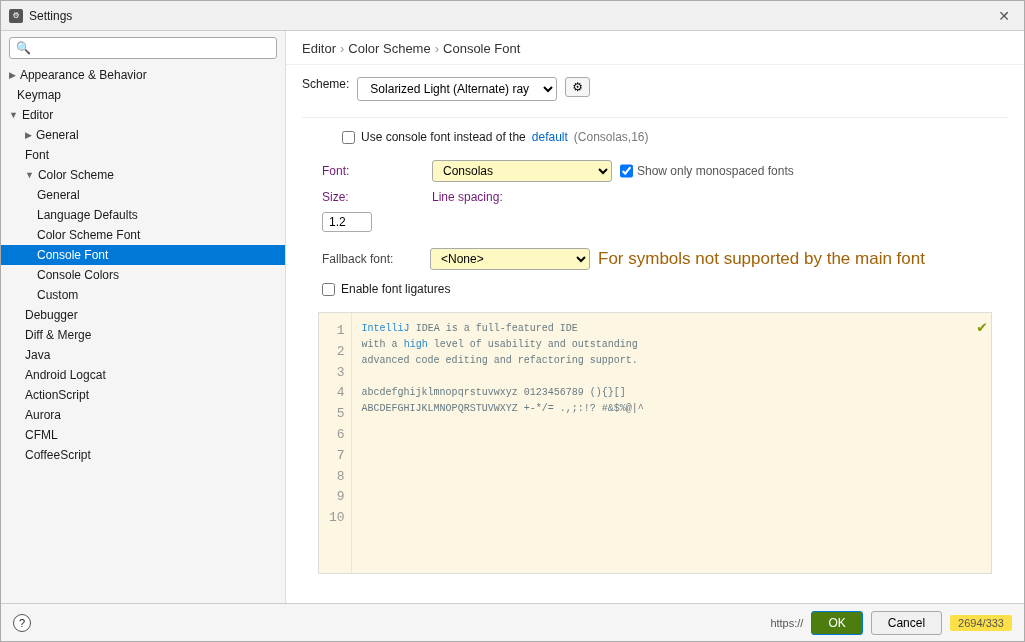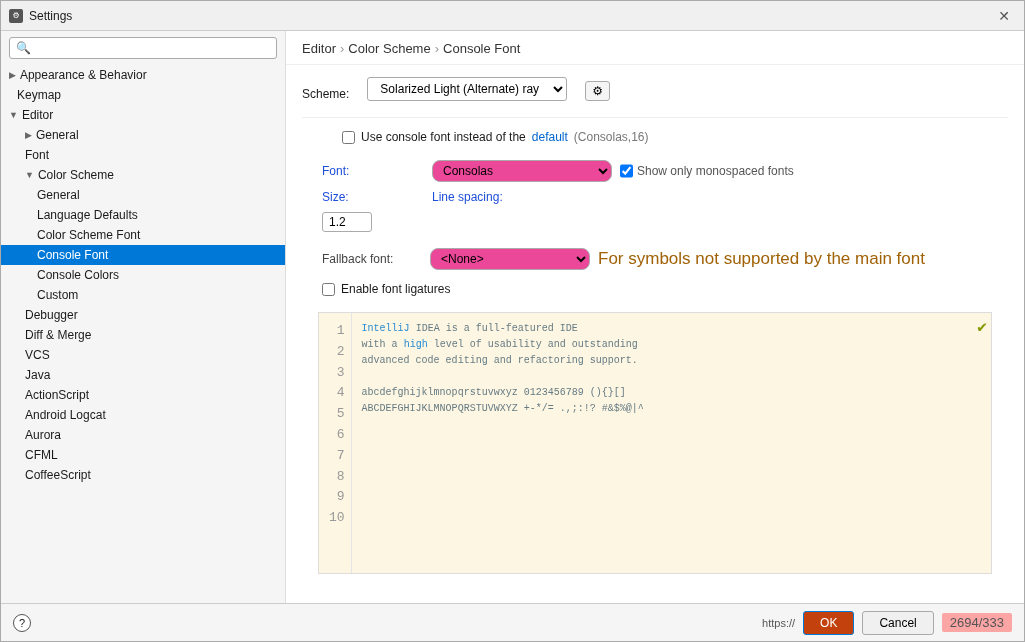--- a/index.html
+++ b/index.html
@@ -25,32 +25,32 @@
     .arrow { font-size: 9px; color: #666; }
 
     
     .right-panel { flex: 1; display: flex; flex-direction: column; overflow: hidden; background: white; }
     .breadcrumb { padding: 10px 16px 8px; font-size: 13px; color: #333; border-bottom: 1px solid #eee; display: flex; align-items: center; gap: 4px; }
     .breadcrumb-arrow { color: #999; }
     .breadcrumb-active { color: #333; font-weight: 500; }
 
     .panel-content { padding: 12px 16px; flex: 1; overflow-y: auto; }
 
-    .scheme-row { display: flex; align-items: flex-end; gap: 18px; margin-bottom: 16px; }
+    .scheme-row { display: flex; align-items: flex-start; gap: 8px; margin-bottom: 16px; }
     .scheme-select { padding: 3px 8px; border: 1px solid #aaa; border-radius: 3px; font-size: 12px; min-width: 200px; background: white; }
     .gear-btn { padding: 2px 6px; border: 1px solid #aaa; border-radius: 3px; background: #f5f5f5; cursor: pointer; font-size: 12px; }
 
     .checkbox-row { display: flex; align-items: center; gap: 6px; margin-bottom: 16px; padding-left: 40px; }
     .default-link { color: #0066cc; text-decoration: none; }
     .muted { color: #777; }
 
     .form-grid { display: grid; grid-template-columns: 110px 1fr; row-gap: 8px; align-items: center; margin-bottom: 16px; }
-    .form-label { font-size: 12px; color: #1d4ed8; }
+    .form-label { font-size: 12px; color: #701a75; }
     .form-control-row { display: flex; align-items: center; gap: 8px; }
-    .form-select { padding: 2px 6px; border: 1px solid #aaa; border-radius: 8px; font-size: 12px; min-width: 180px; background: #ec4899; }
+    .form-select { padding: 2px 6px; border: 1px solid #aaa; border-radius: 3px; font-size: 12px; min-width: 180px; background: #fef9c3; }
     .form-input { padding: 2px 6px; border: 1px solid #aaa; border-radius: 3px; font-size: 12px; width: 50px; background: white; }
     .checkbox-label-sm { font-size: 12px; display: flex; gap: 4px; color: #555; }
     .checkbox-sm { margin: 0; }
 
     .fallback-row { display: flex; align-items: center; gap: 8px; margin-bottom: 12px; }
     .fallback-label { font-size: 12px; color: #444; min-width: 100px; }
     .fallback-hint { font-size: 17px; color: #a16207; }
 
     .enable-ligatures { display: flex; align-items: center; gap: 6px; margin-bottom: 16px; font-size: 12px; }
 
@@ -64,22 +64,22 @@
     .code-normal { color: #657b83; }
     .preview-check { position: absolute; top: 4px; right: 4px; color: #859900; font-size: 16px; }
 
     
     .bottom-bar { height: 38px; border-top: 1px solid #ccc; background: #f5f5f5; display: flex; align-items: center; justify-content: space-between; padding: 0 12px; }
     .bottom-left { display: flex; align-items: center; gap: 6px; }
     .help-btn { width: 18px; height: 18px; border-radius: 50%; border: 1px solid #555; display: flex; align-items: center; justify-content: center; font-size: 11px; cursor: pointer; background: white; }
     .bottom-right { display: flex; align-items: center; gap: 8px; }
     .url-text { font-size: 11px; color: #555; }
     .btn { padding: 4px 16px; border: 1px solid #aaa; border-radius: 3px; background: #f0f0f0; font-size: 12px; cursor: pointer; }
-    .btn-primary { background: #c2410c; color: white; border-color: #0078d7; }
-    .mem-indicator { font-size: 13px; color: #555; background: #fca5a5; padding: 2px 8px; border-radius: 2px; }
+    .btn-primary { background: #4d7c0f; color: white; border-color: #0078d7; }
+    .mem-indicator { font-size: 11px; color: #555; background: #fde047; padding: 2px 8px; border-radius: 2px; }
   </style>
 </head>
 <body>
 
 <div class="window">
 
   <div class="title-bar">
     <div class="title-bar-left">
       <div class="title-icon">⚙</div>
       <span>Settings</span>
@@ -134,30 +134,27 @@
       <div class="tree-item tree-child2">
         <span>Custom</span>
       </div>
       <div class="tree-item tree-child">
         <span>Debugger</span>
       </div>
       <div class="tree-item tree-child">
         <span>Diff &amp; Merge</span>
       </div>
       <div class="tree-item tree-child">
-        <span>VCS</span>
-      </div>
-      <div class="tree-item tree-child">
         <span>Java</span>
       </div>
       <div class="tree-item tree-child">
+        <span>Android Logcat</span>
+      </div>
+      <div class="tree-item tree-child">
         <span>ActionScript</span>
-      </div>
-      <div class="tree-item tree-child">
-        <span>Android Logcat</span>
       </div>
       <div class="tree-item tree-child">
         <span>Aurora</span>
       </div>
       <div class="tree-item tree-child">
         <span>CFML</span>
       </div>
       <div class="tree-item tree-child">
         <span>CoffeeScript</span>
       </div>

